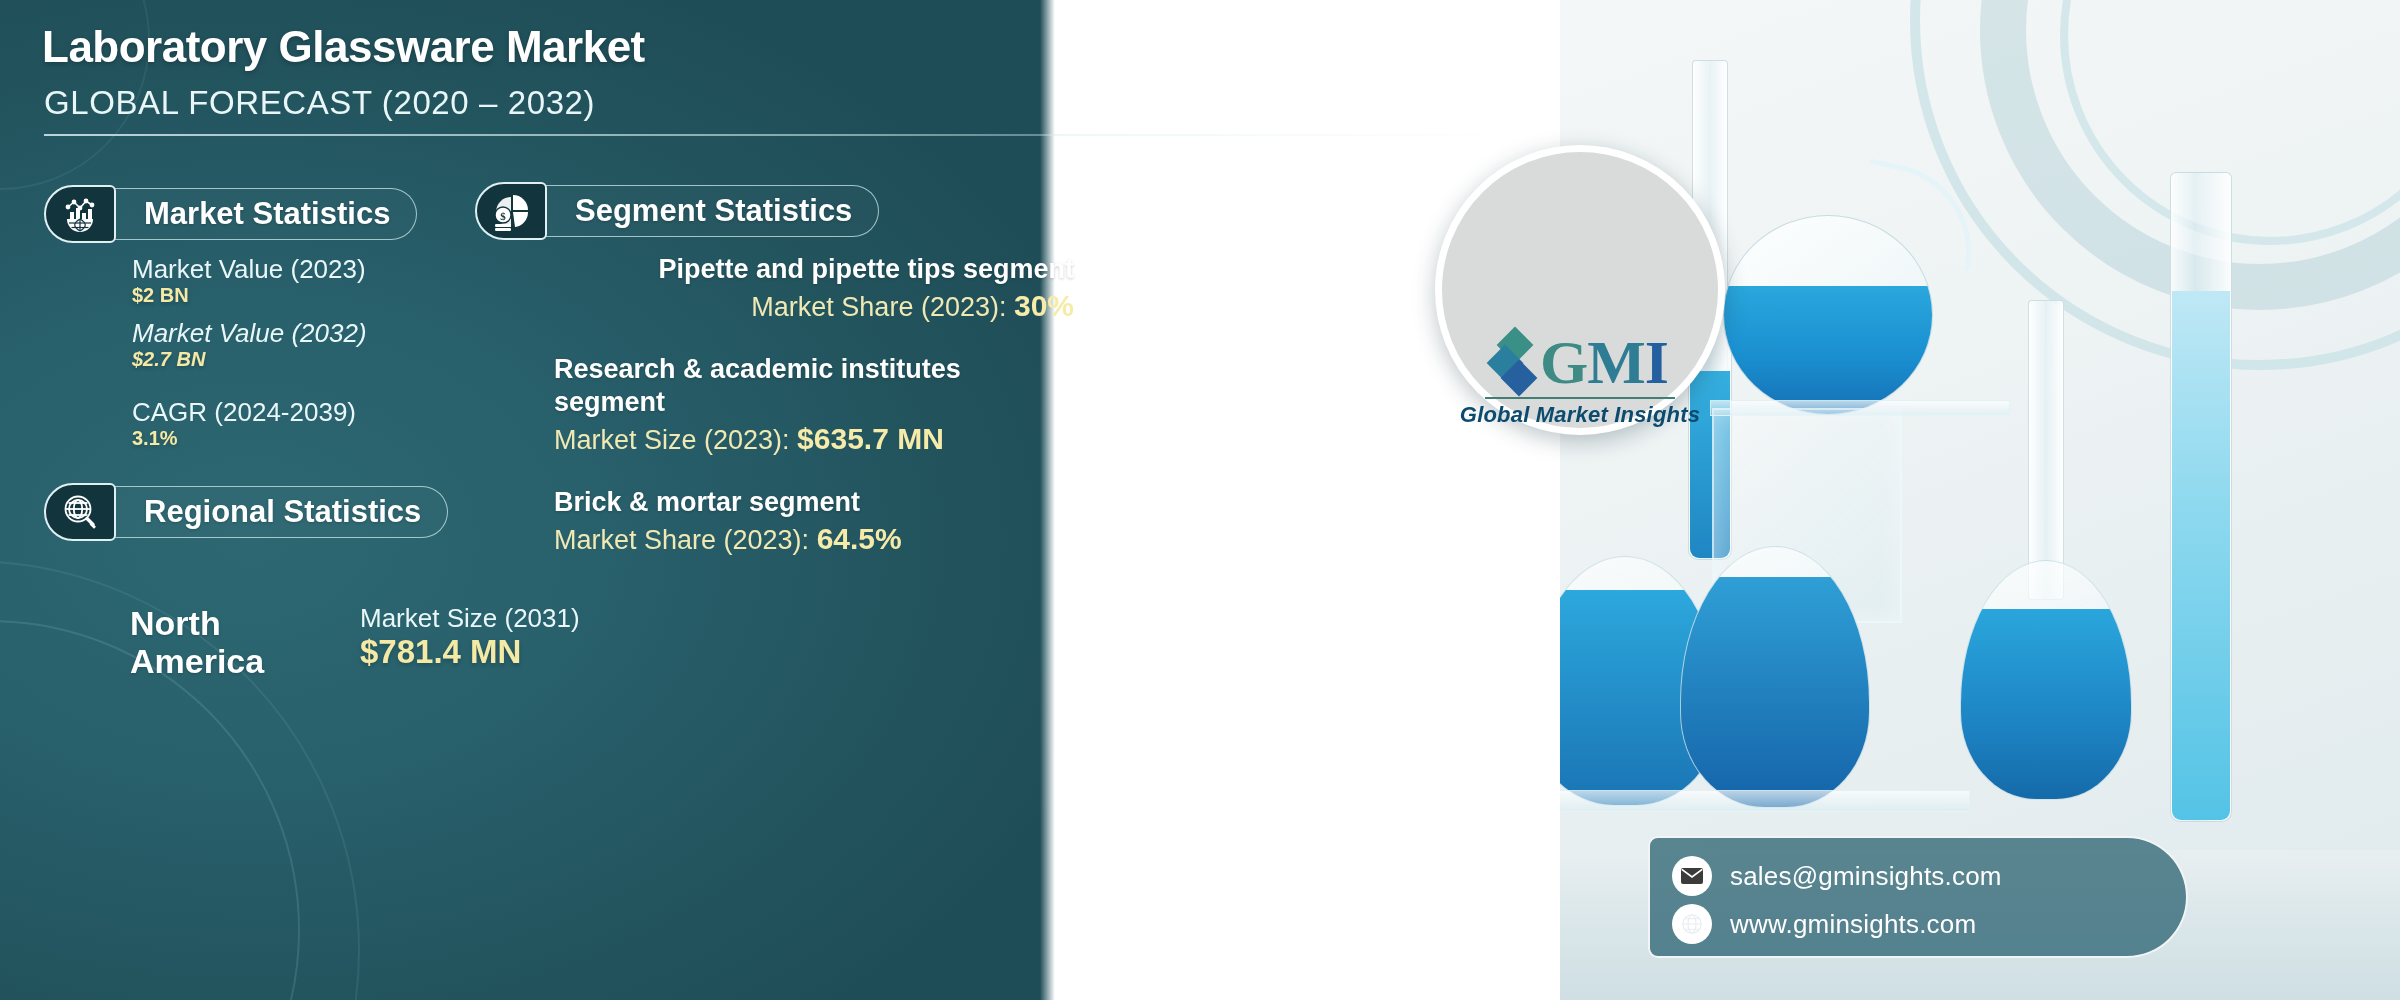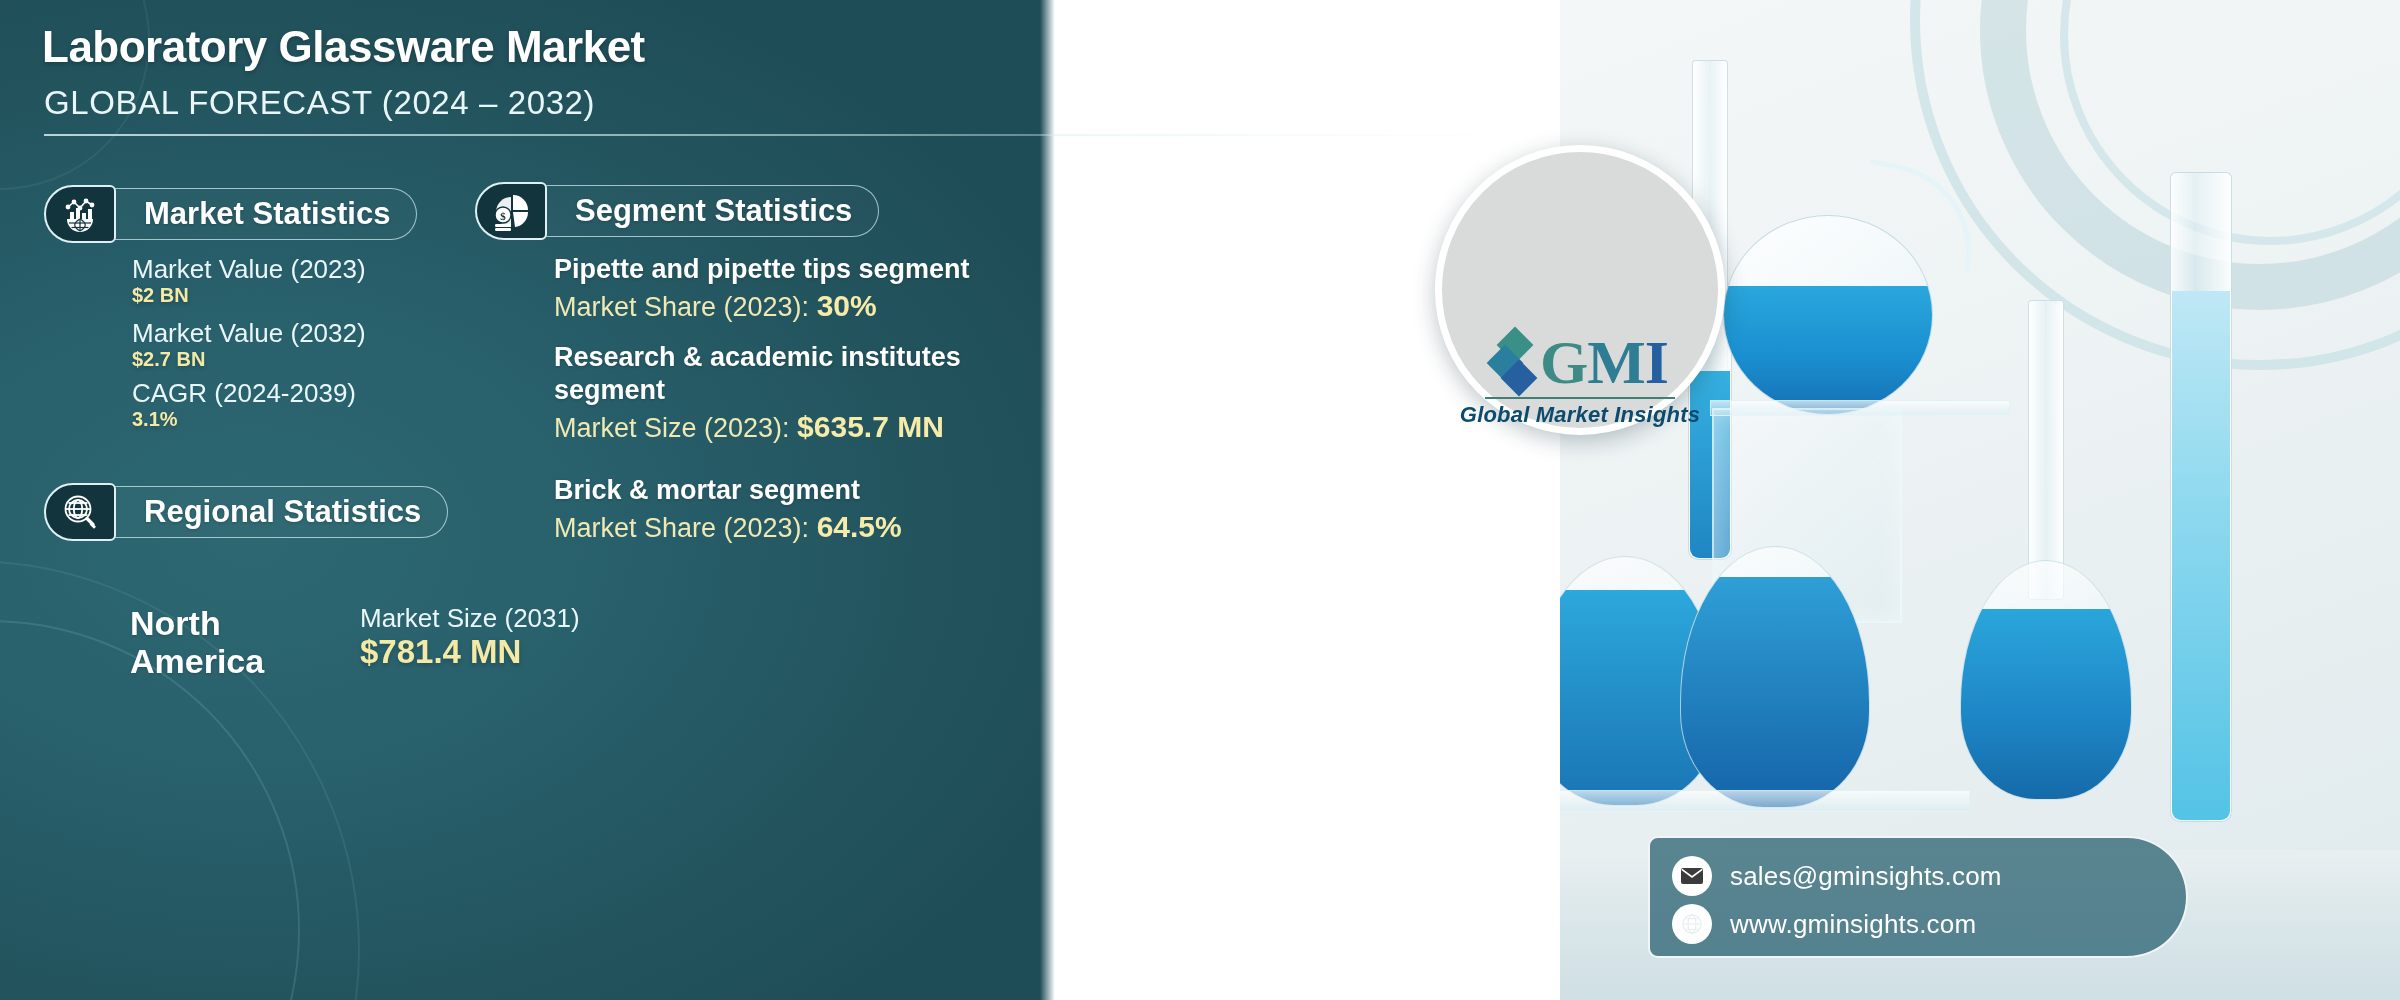--- a/index.html
+++ b/index.html
@@ -262,21 +262,21 @@
   <div class="panel-mask">
     <div class="panel">
       <div class="swoop"></div>
       <div class="ring-deco r1"></div>
       <div class="ring-deco r2"></div>
       <div class="ring-deco r3"></div>
     </div>
   </div>
 
   <div class="title">Laboratory Glassware Market</div>
-  <div class="subtitle">GLOBAL FORECAST (2024 – 2032)</div>
+  <div class="subtitle">GLOBAL FORECAST (2020 – 2032)</div>
   <div class="rule"></div>
 
   <div class="head-group" style="left:44px; top:185px;">
     <div class="head-icon">
       <svg width="40" height="40" viewBox="0 0 40 40" aria-hidden="true">
         <g fill="none" stroke="#ffffff" stroke-width="1.6">
           <polyline points="8,13 14,8 20,14 26,7 32,11" stroke-linecap="round"></polyline>
           <circle cx="8" cy="13" r="1.6" fill="#fff"></circle>
             <circle cx="14" cy="8" r="1.6" fill="#fff"></circle>
           <circle cx="20" cy="14" r="1.6" fill="#fff"></circle>
@@ -304,21 +304,21 @@
     <div class="head-pill">
       <span>Market Statistics</span>
     </div>
   </div>
 
   <div style="position:absolute; left:132px; top:255px;">
     <div style="margin-bottom:12px;">
       <div class="stat-label">Market Value (2023)</div>
       <div class="stat-value">$2 BN</div>
     </div>
-    <div style="margin-bottom:8px;">
+    <div style="margin-bottom:27px;font-style:italic;">
       <div class="stat-label">Market Value (2032)</div>
       <div class="stat-value">$2.7 BN</div>
     </div>
     <div>
       <div class="stat-label">CAGR (2024-2039)</div>
       <div class="stat-value">3.1%</div>
     </div>
   </div>
 
   <div class="head-group" style="left:44px; top:483px;">
@@ -362,21 +362,21 @@
         <rect x="5" y="34" width="16" height="3" rx="1.2" fill="#ffffff"></rect>
         <rect x="5" y="38" width="16" height="3" rx="1.2" fill="#ffffff"></rect>
       </svg>
     </div>
     <div class="head-pill">
       <span>Segment Statistics</span>
     </div>
   </div>
 
   <div style="position:absolute; left:554px; top:253px;">
-    <div style="margin-bottom:16px;">
+    <div style="margin-bottom:28px;text-align:right;">
       <div class="seg-title">Pipette and pipette tips segment</div>
       <div class="seg-metric">
         <span>Market Share (2023): </span><b>30%</b>
       </div>
     </div>
     <div style="margin-bottom:28px;">
       <div class="seg-title">Research &amp; academic institutes segment</div>
       <div class="seg-metric">
         <span>Market Size (2023): </span><b>$635.7 MN</b>
       </div>

